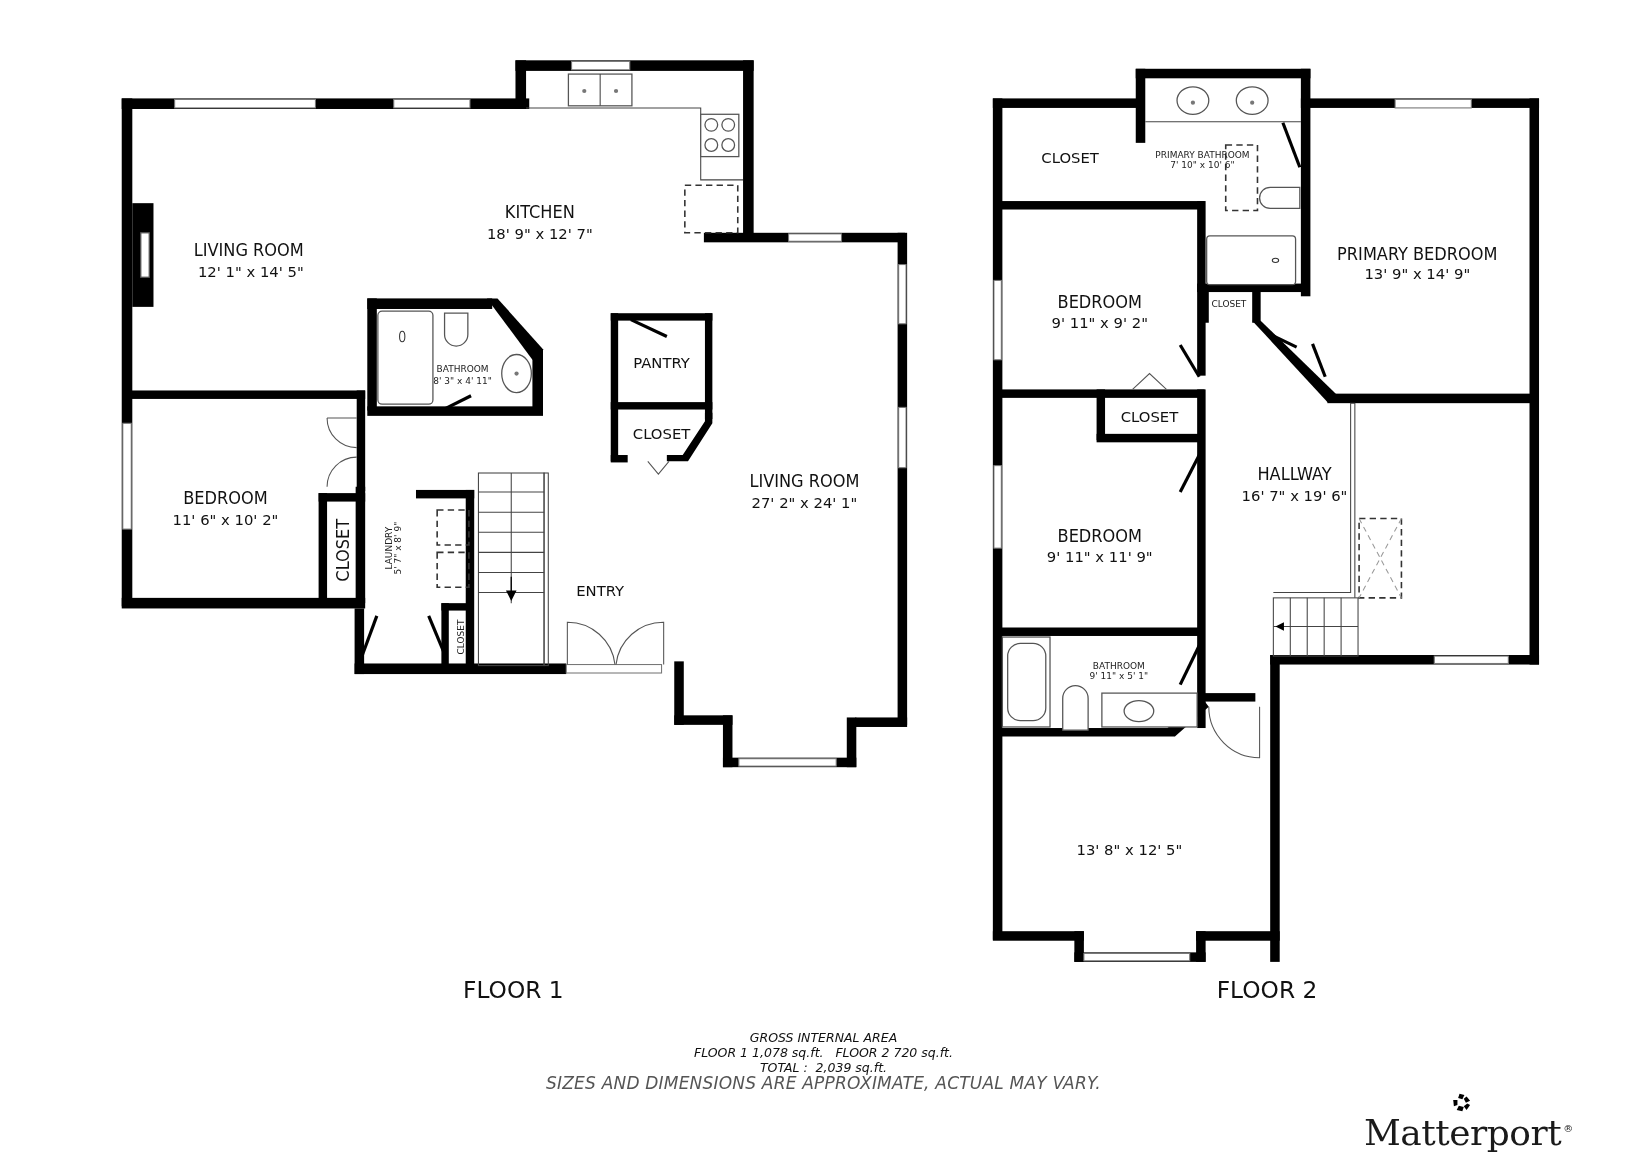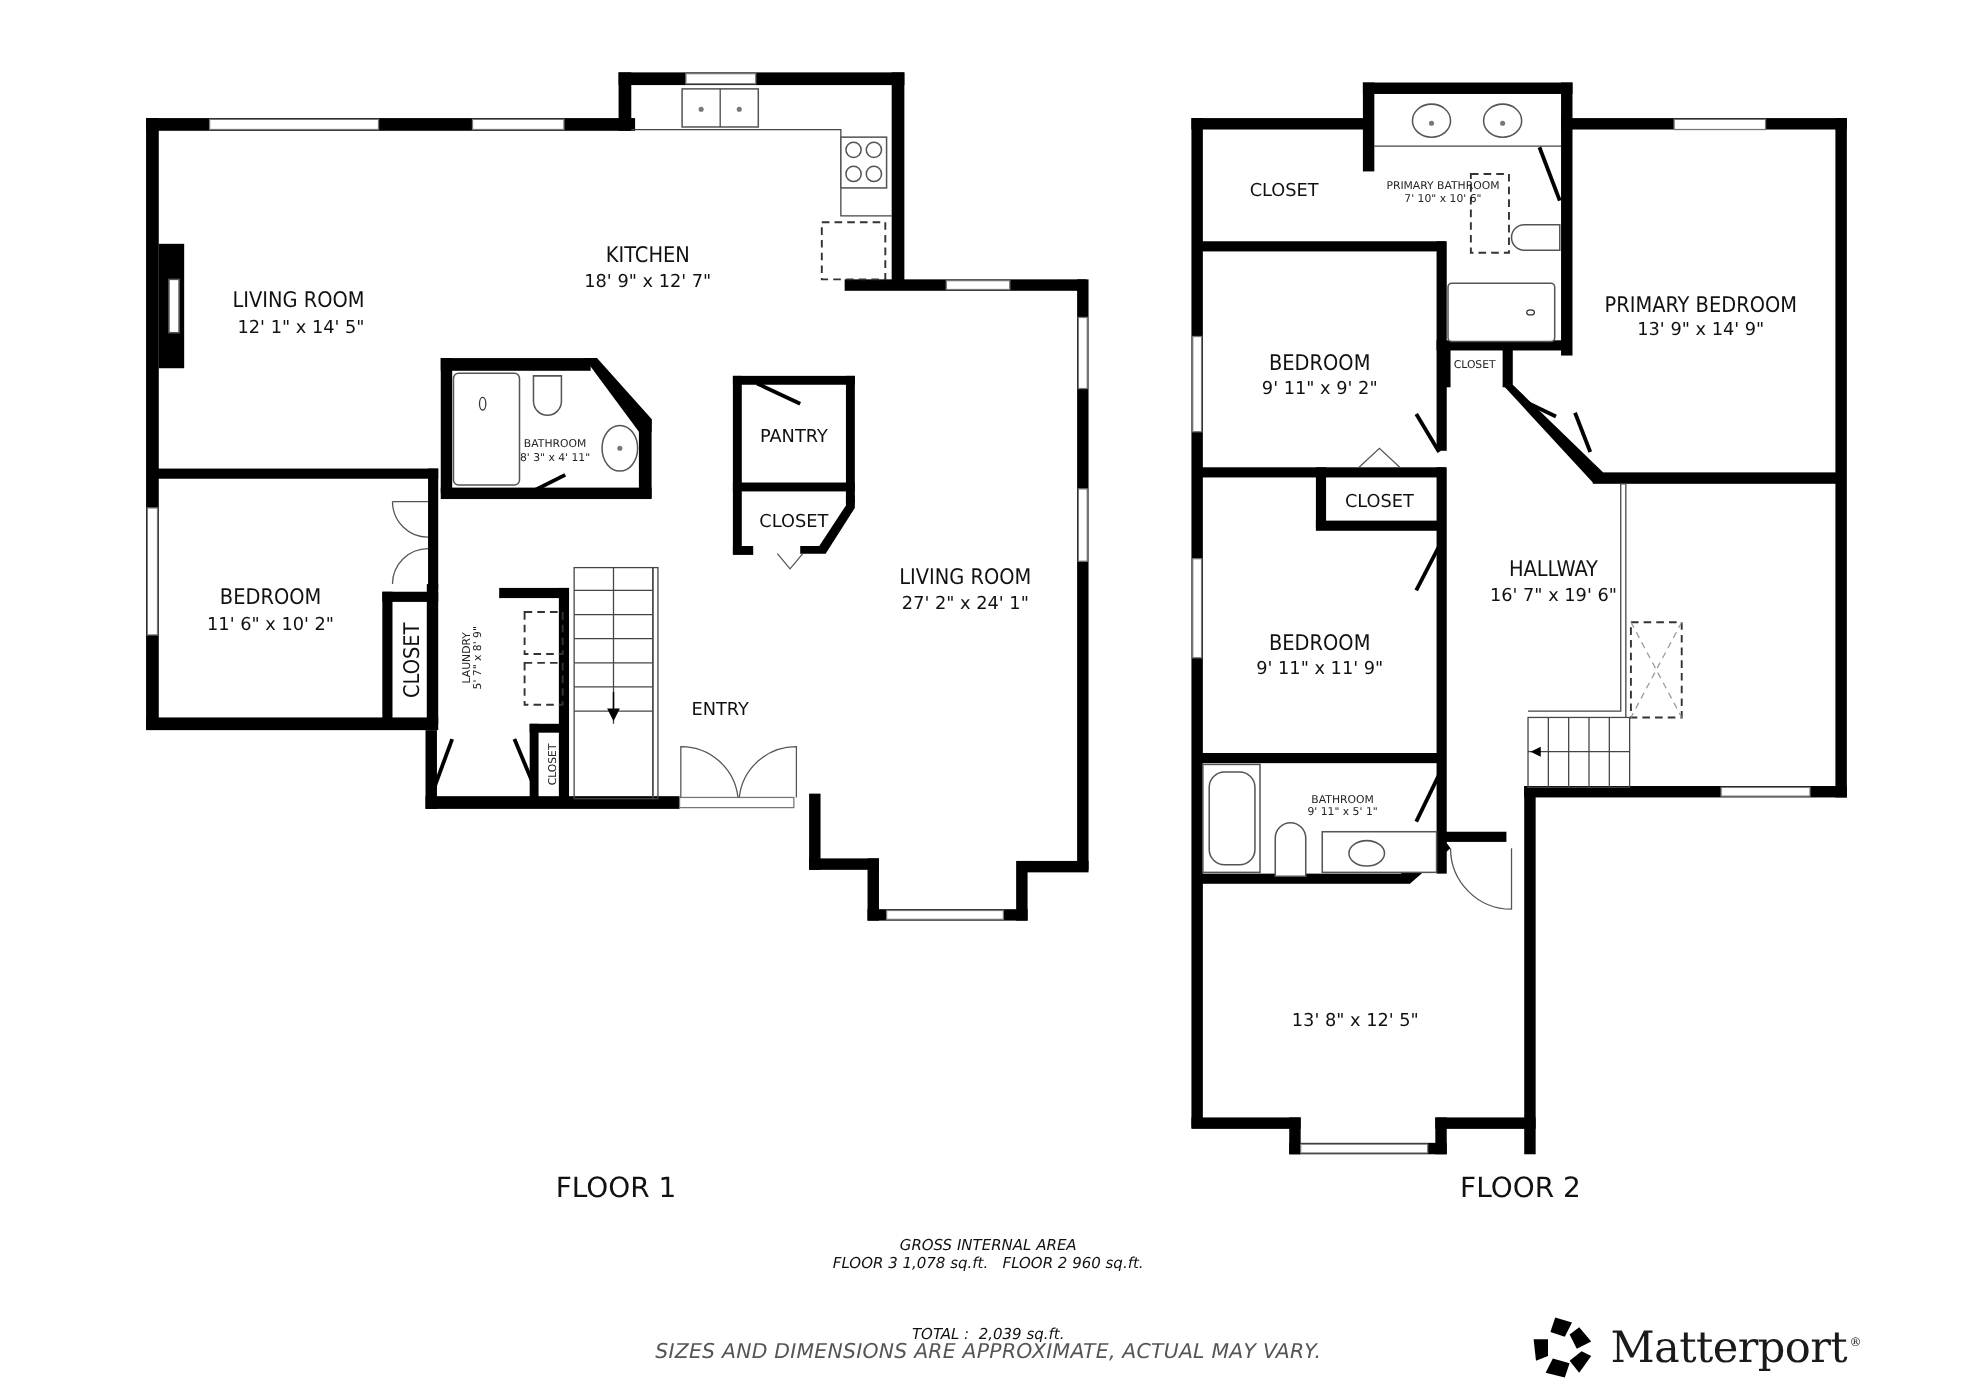--- a/index.html
+++ b/index.html
@@ -12,21 +12,21 @@
   .win{fill:#fff;stroke:#777;stroke-width:1;}
   .door{fill:none;stroke:#000;stroke-width:3;}
   .arc{fill:none;stroke:#555;stroke-width:1;}
   .lbl{font-family:"DejaVu Sans Condensed","DejaVu Sans",sans-serif;font-size:17px;fill:#111;text-anchor:middle;}
   .lbl-sm{font-family:"DejaVu Sans",sans-serif;font-size:8.5px;fill:#222;text-anchor:middle;}
   .lbl-md{font-family:"DejaVu Sans",sans-serif;font-size:14px;fill:#111;text-anchor:middle;}
   .floor-lbl{font-family:"DejaVu Sans",sans-serif;font-size:22px;fill:#111;text-anchor:middle;}
   .area{position:absolute;left:0;width:1647px;text-align:center;font-family:"DejaVu Sans",sans-serif;color:#111;}
   .area .l1,.area .l2,.area .l3{font-size:12.5px;line-height:15px;display:block;}
   .area .l4{font-size:17px;color:#555;line-height:16px;display:block;letter-spacing:0.2px;}
-  .logo{position:absolute;left:1276px;top:1093px;height:60px;display:flex;align-items:center;}
+  .logo{position:absolute;left:1352px;top:1093px;height:60px;display:flex;align-items:center;flex-direction:column;}
   .logo-text{font-family:"DejaVu Serif",serif;font-size:36px;color:#1a1a1a;margin-left:12px;letter-spacing:-0.5px;}
   .reg{font-size:10px;vertical-align:super;margin-left:2px;}
 </style>
 </head>
 <body>
 
 <svg id="plan" viewBox="0 0 1556 1100" preserveAspectRatio="none" xmlns="http://www.w3.org/2000/svg">
 
   <g>
 
@@ -292,22 +292,22 @@
     <text class="lbl-sm" x="1057" y="642">9' 11" x 5' 1"</text>
 
     <text class="lbl-md" x="1067" y="808">13' 8" x 12' 5"</text>
 
     <text class="floor-lbl" x="1197" y="943">FLOOR 2</text>
   </g>
 </svg>
 
 <div class="area" style="top:1030px;font-style:italic;">
   <span class="l1">GROSS INTERNAL AREA</span>
-  <span class="l2" style="white-space:pre;">FLOOR 3 1,078 sq.ft.   FLOOR 2 960 sq.ft.</span>
-  <span class="l3" style="white-space:pre;margin-top:44px;">TOTAL :  2,039 sq.ft.</span>
+  <span class="l2" style="white-space:pre;">FLOOR 1 1,078 sq.ft.   FLOOR 2 720 sq.ft.</span>
+  <span class="l3" style="white-space:pre;">TOTAL :  2,039 sq.ft.</span>
   <span class="l4">SIZES AND DIMENSIONS ARE APPROXIMATE, ACTUAL MAY VARY.</span>
 </div>
 
 <div class="logo">
   <svg width="54" height="54" viewBox="0 0 54 54">
     <polygon points="20,2 34,6 28,18 16,14" fill="#000"></polygon>
     <polygon points="40,10 50,22 38,28 32,16" fill="#000"></polygon>
     <polygon points="50,34 40,48 32,38 42,30" fill="#000"></polygon>
     <polygon points="28,52 12,48 18,36 32,40" fill="#000"></polygon>
     <polygon points="4,38 2,20 14,20 14,34" fill="#000"></polygon>

